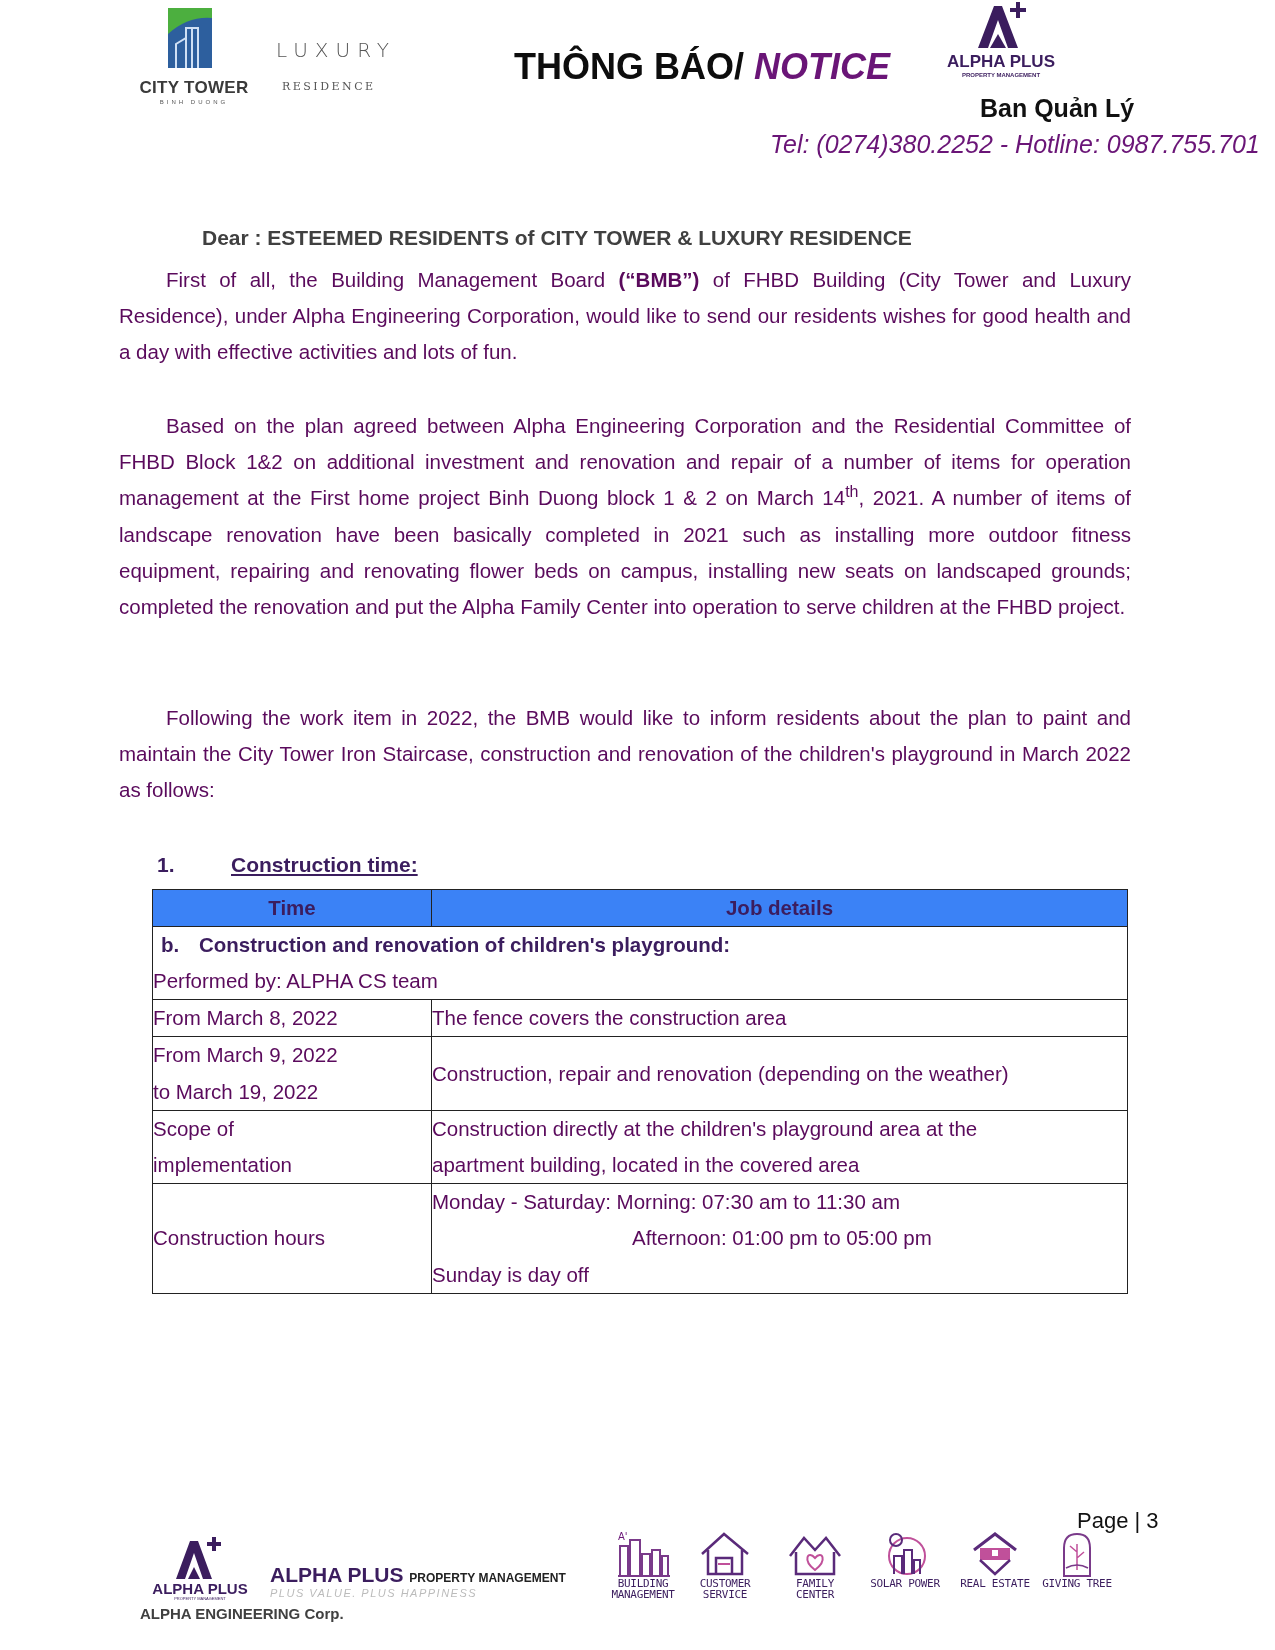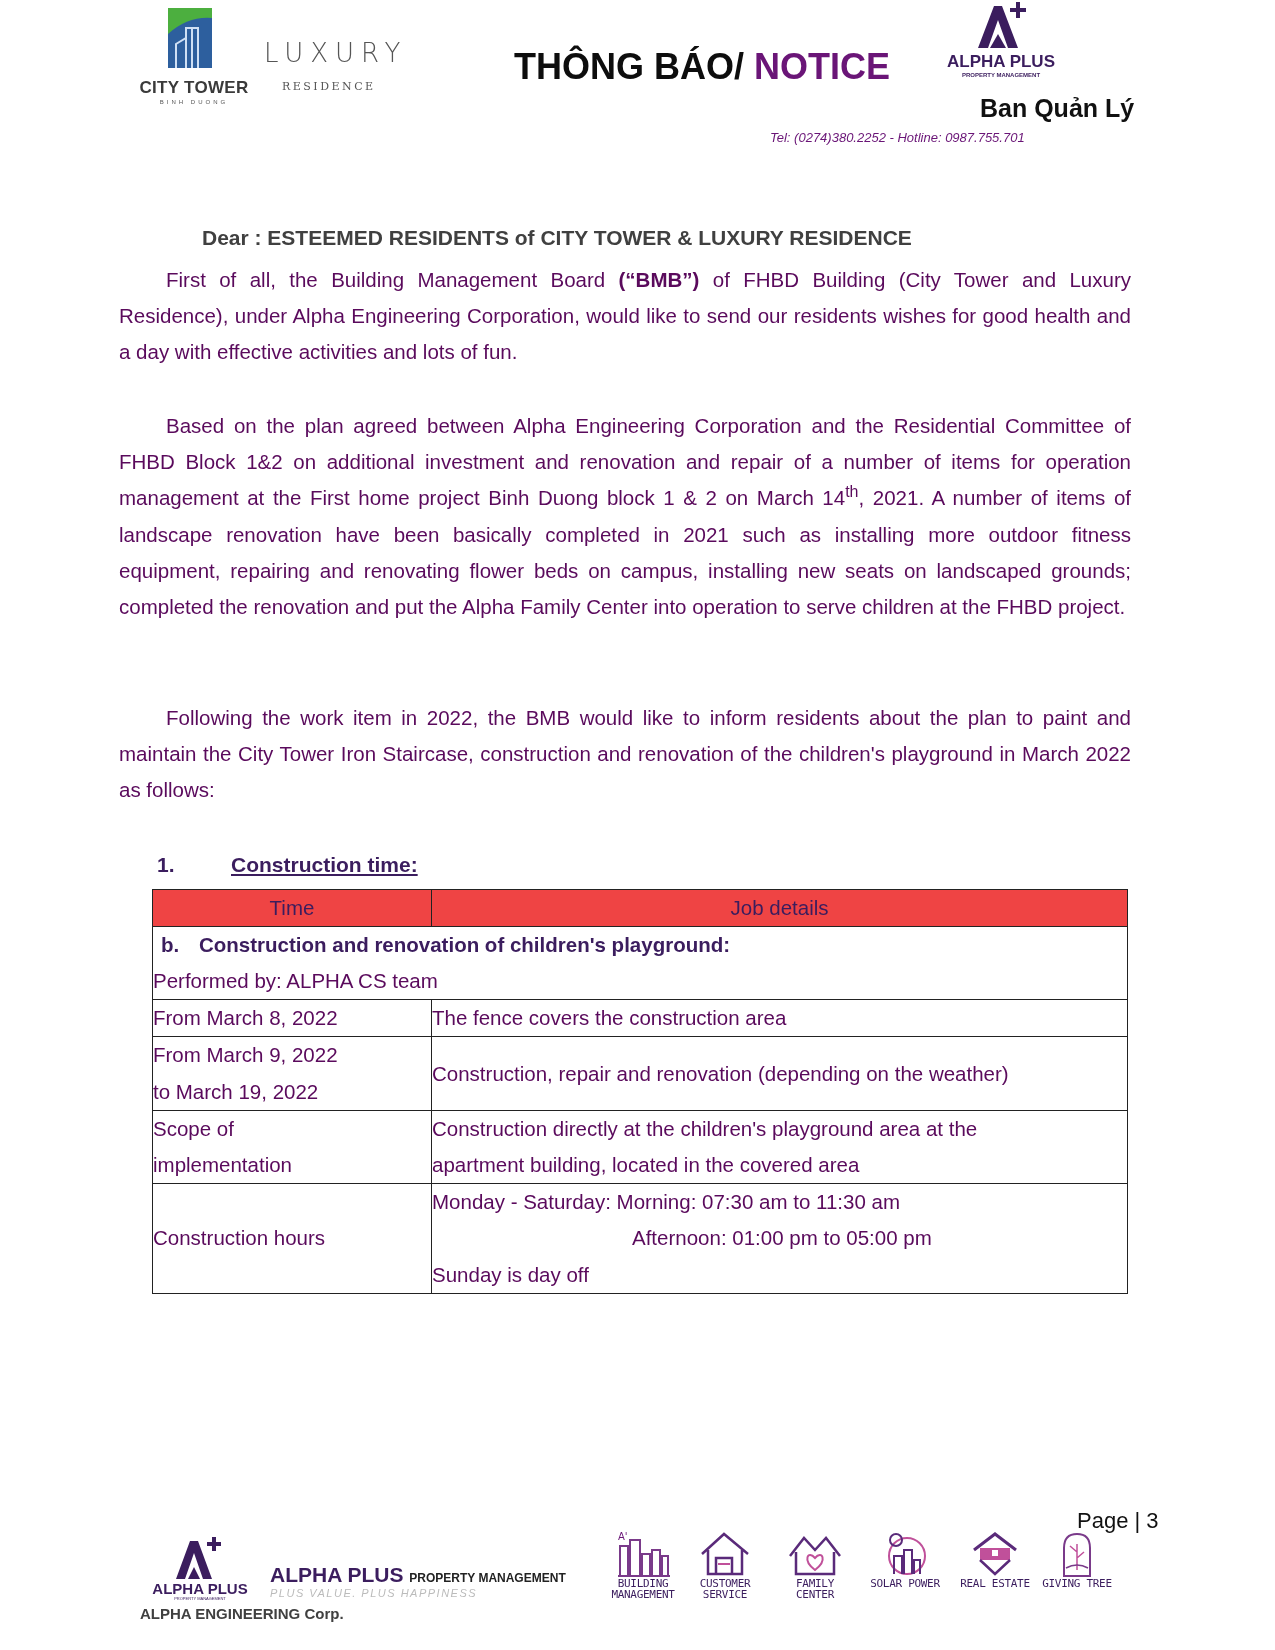--- a/index.html
+++ b/index.html
@@ -4,48 +4,48 @@
 <style>
   html, body { margin: 0; padding: 0; background: #ffffff; }
   body { width: 1275px; height: 1650px; position: relative; overflow: hidden;
          font-family: "Liberation Sans", "DejaVu Sans", sans-serif; color: #5a0a5c; }
   .abs { position: absolute; }
 
   
   .ct-logo { left: 168px; top: 8px; width: 44px; height: 60px; }
   .ct-name { left: 130px; top: 78px; width: 128px; text-align: center; font-weight: bold; font-size: 17px; color: #3a3a3a; letter-spacing: 0.3px; }
   .ct-sub { left: 130px; top: 99px; width: 128px; text-align: center; font-size: 6px; letter-spacing: 3px; color: #555; }
-  .lux-name { left: 264px; top: 38px; font-family: "DejaVu Sans", sans-serif; font-size: 26px; letter-spacing: 7px; color: #555; font-weight: 300; }
+  .lux-name { left: 276px; top: 38px; font-family: "DejaVu Sans", sans-serif; font-size: 20px; letter-spacing: 7px; color: #555; font-weight: 300; }
   .lux-sub { left: 282px; top: 80px; font-family: "DejaVu Serif", serif; font-size: 11px; letter-spacing: 2.5px; color: #555; }
   .title { left: 514px; top: 46px; font-size: 36px; font-weight: bold; color: #0d0d0d; white-space: nowrap; }
-  .title .notice { color: #6a1577; }
+  .title .notice { color: #6a1577; font-style: italic; }
   .ap-logo { left: 968px; top: 0px; width: 64px; height: 50px; }
   .ap-name { left: 930px; top: 52px; width: 142px; text-align: center; font-weight: bold; font-size: 17px; color: #3b1d5e; }
   .ap-sub { left: 930px; top: 72px; width: 142px; text-align: center; font-size: 6px; font-weight: bold; color: #3b1d5e; }
   .mgmt { left: 980px; top: 94px; font-size: 25px; font-weight: bold; color: #111; white-space: nowrap; }
-  .tel { left: 770px; top: 130px; font-size: 13px; font-style: italic; color: #6a1577; white-space: nowrap; }
+  .tel { left: 770px; top: 130px; font-size: 25px; font-style: italic; color: #6a1577; white-space: nowrap; }
 
   
   .dear { left: 202px; top: 193px; font-size: 21px; font-weight: bold; color: #404040; white-space: nowrap; margin-top: 33px; }
   .para { left: 119px; width: 1012px; font-size: 20.5px; line-height: 36.2px; text-align: justify; color: #5a0a5c; }
   .para p { margin: 0; text-indent: 47px; }
   .p1 { top: 262px; }
   .p2 { top: 408px; }
   .p3 { top: 700px; }
   .para b { font-weight: bold; }
   sup { font-size: 16px; line-height: 0; }
 
   .sec-num { left: 157px; top: 853px; font-size: 21px; font-weight: bold; color: #3b1d5e; }
   .sec-title { left: 231px; top: 853px; font-size: 21px; font-weight: bold; color: #3b1d5e; text-decoration: underline; }
 
   
   table.sched { position: absolute; left: 152px; top: 889px; width: 976px; border-collapse: collapse;
                 font-size: 20.5px; color: #5a0a5c; }
   table.sched td, table.sched th { border: 1.5px solid #222; padding: 0; vertical-align: middle; }
-  table.sched th { height: 36px; font-weight: normal; color: #3b1d5e; background: #ef4444; }
+  table.sched th { height: 36px; font-weight: bold; color: #3b1d5e; background: #3b82f6; }
   .c1 { width: 278px; }
   .sec-row td { font-weight: bold; color: #3b1d5e; height: 36px; }
   .sec-row .lbl { display: inline-block; width: 38px; padding-left: 8px; }
   .inner { padding-left: 46px; line-height: 36.2px; }
   .inner2 { padding-left: 10px; line-height: 36.2px; }
   .noborder-bot td { border-bottom: none; }
   .afternoon { padding-left: 200px; }
 
   
   .page-no { left: 1077px; top: 1508px; font-size: 22px; color: #111; white-space: nowrap; }

